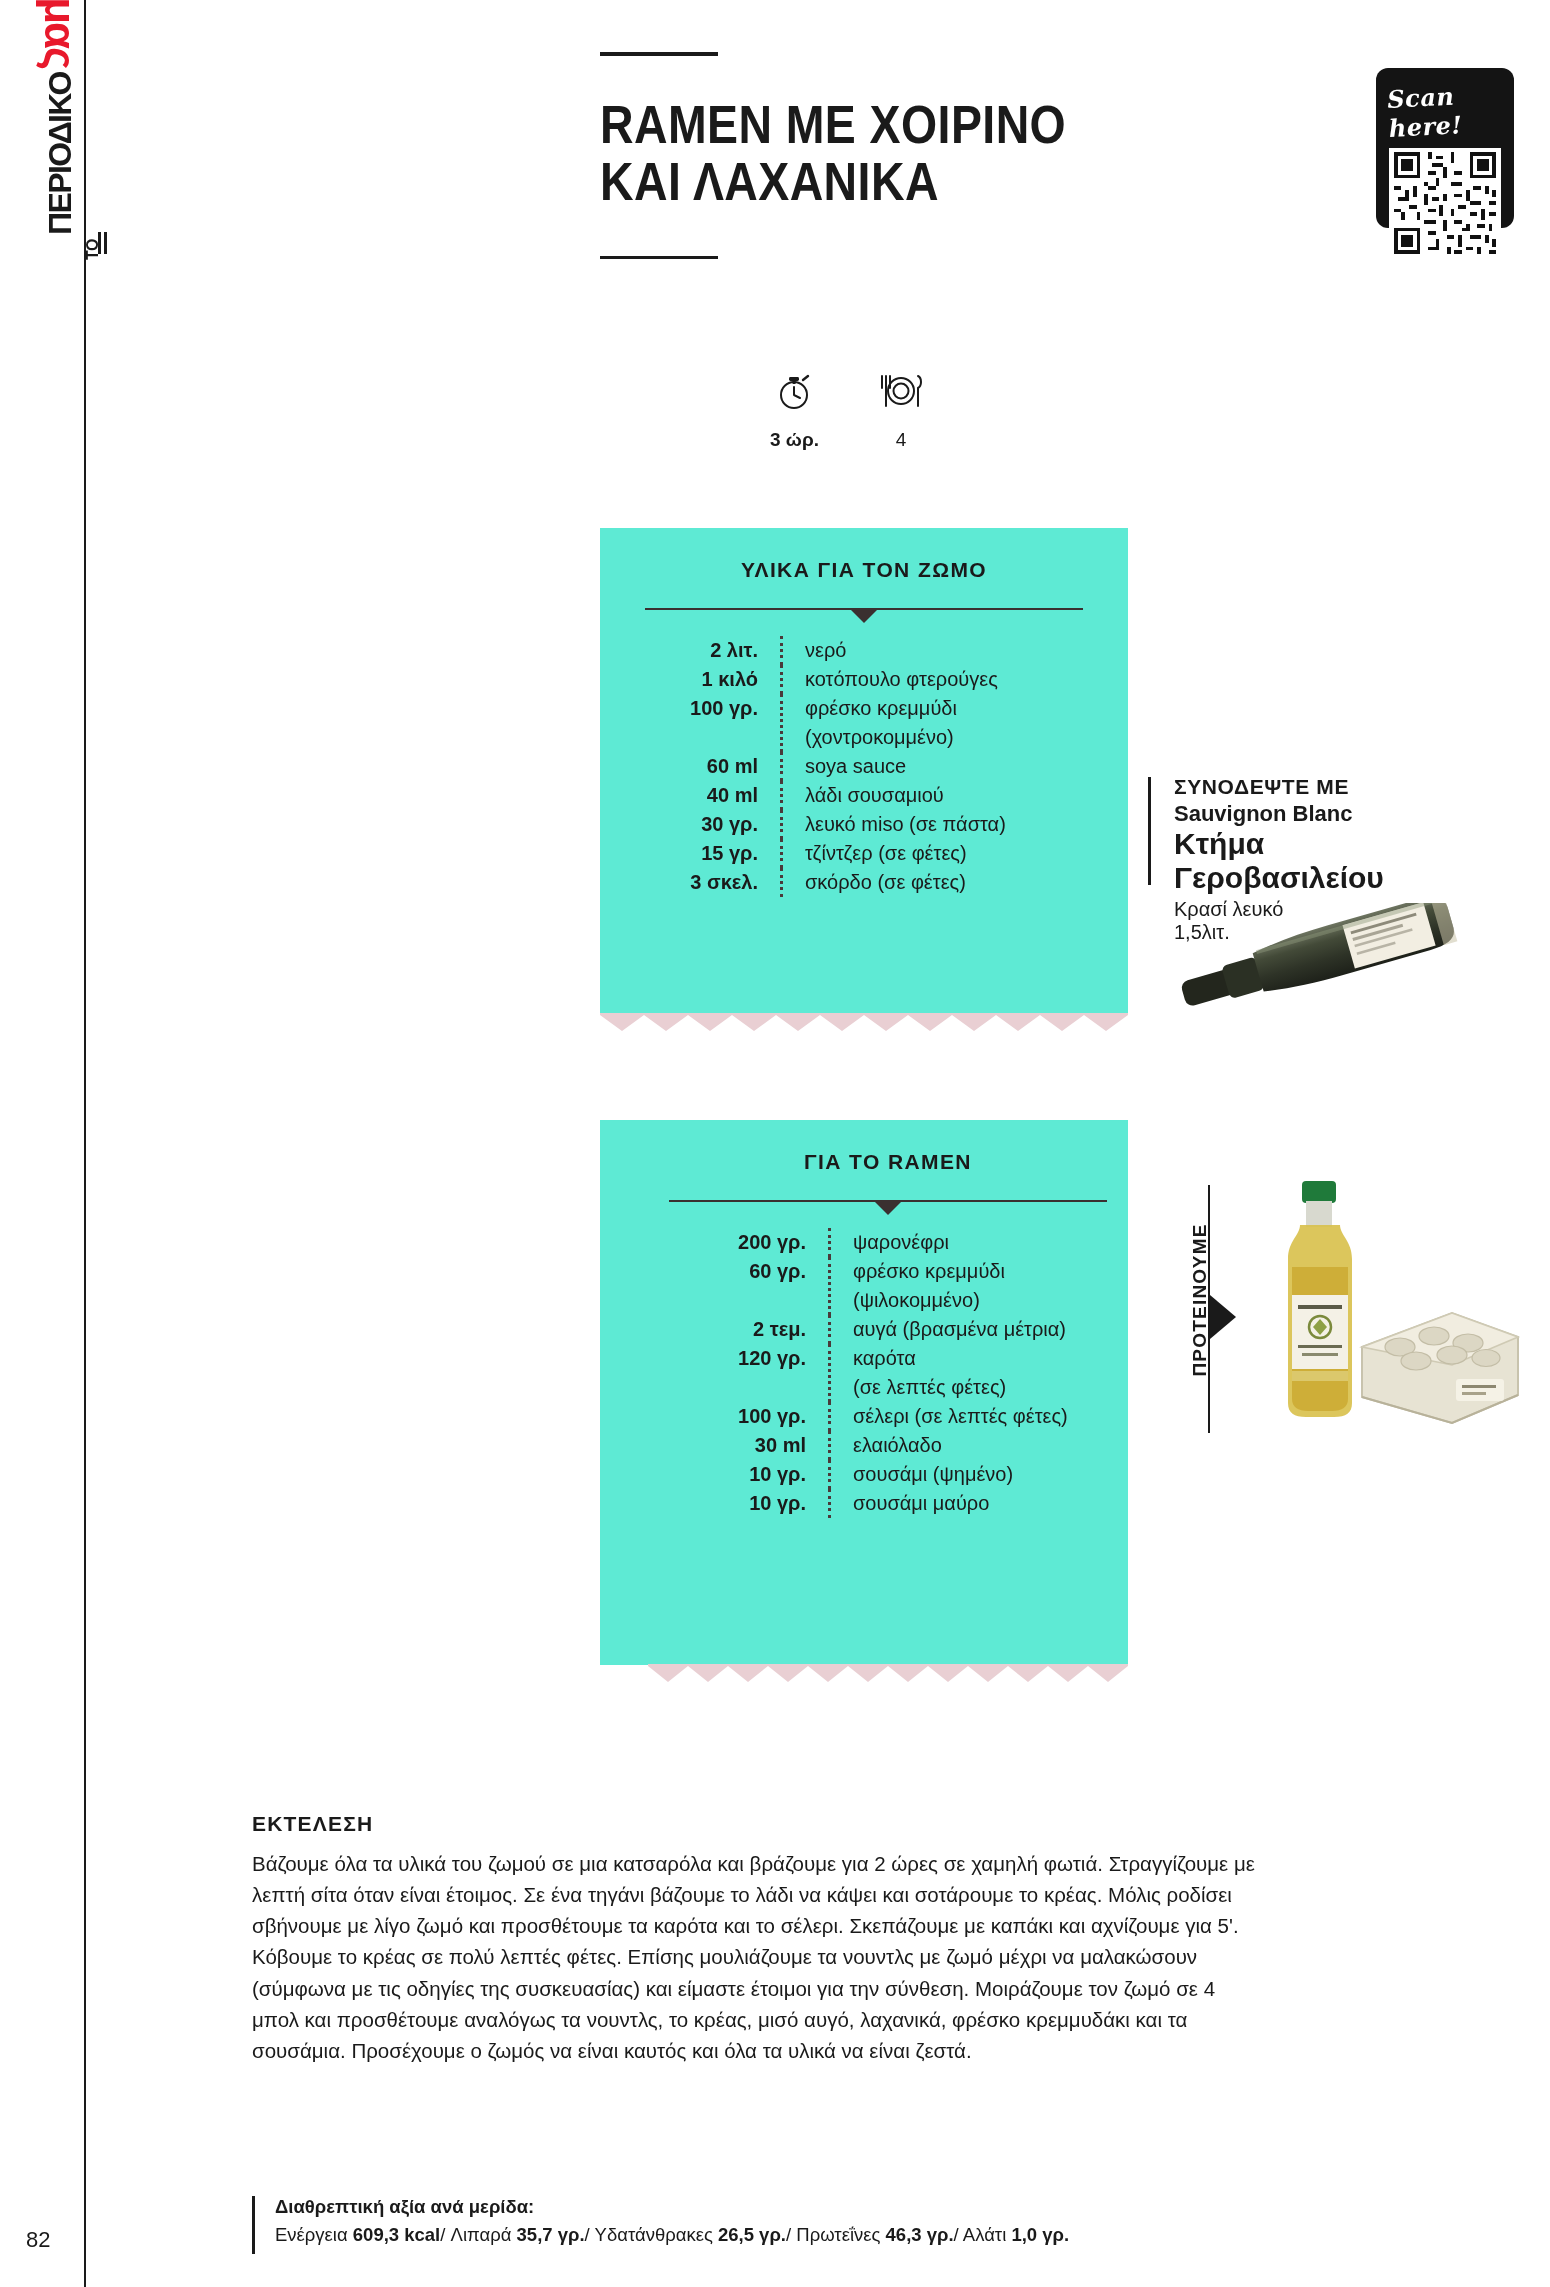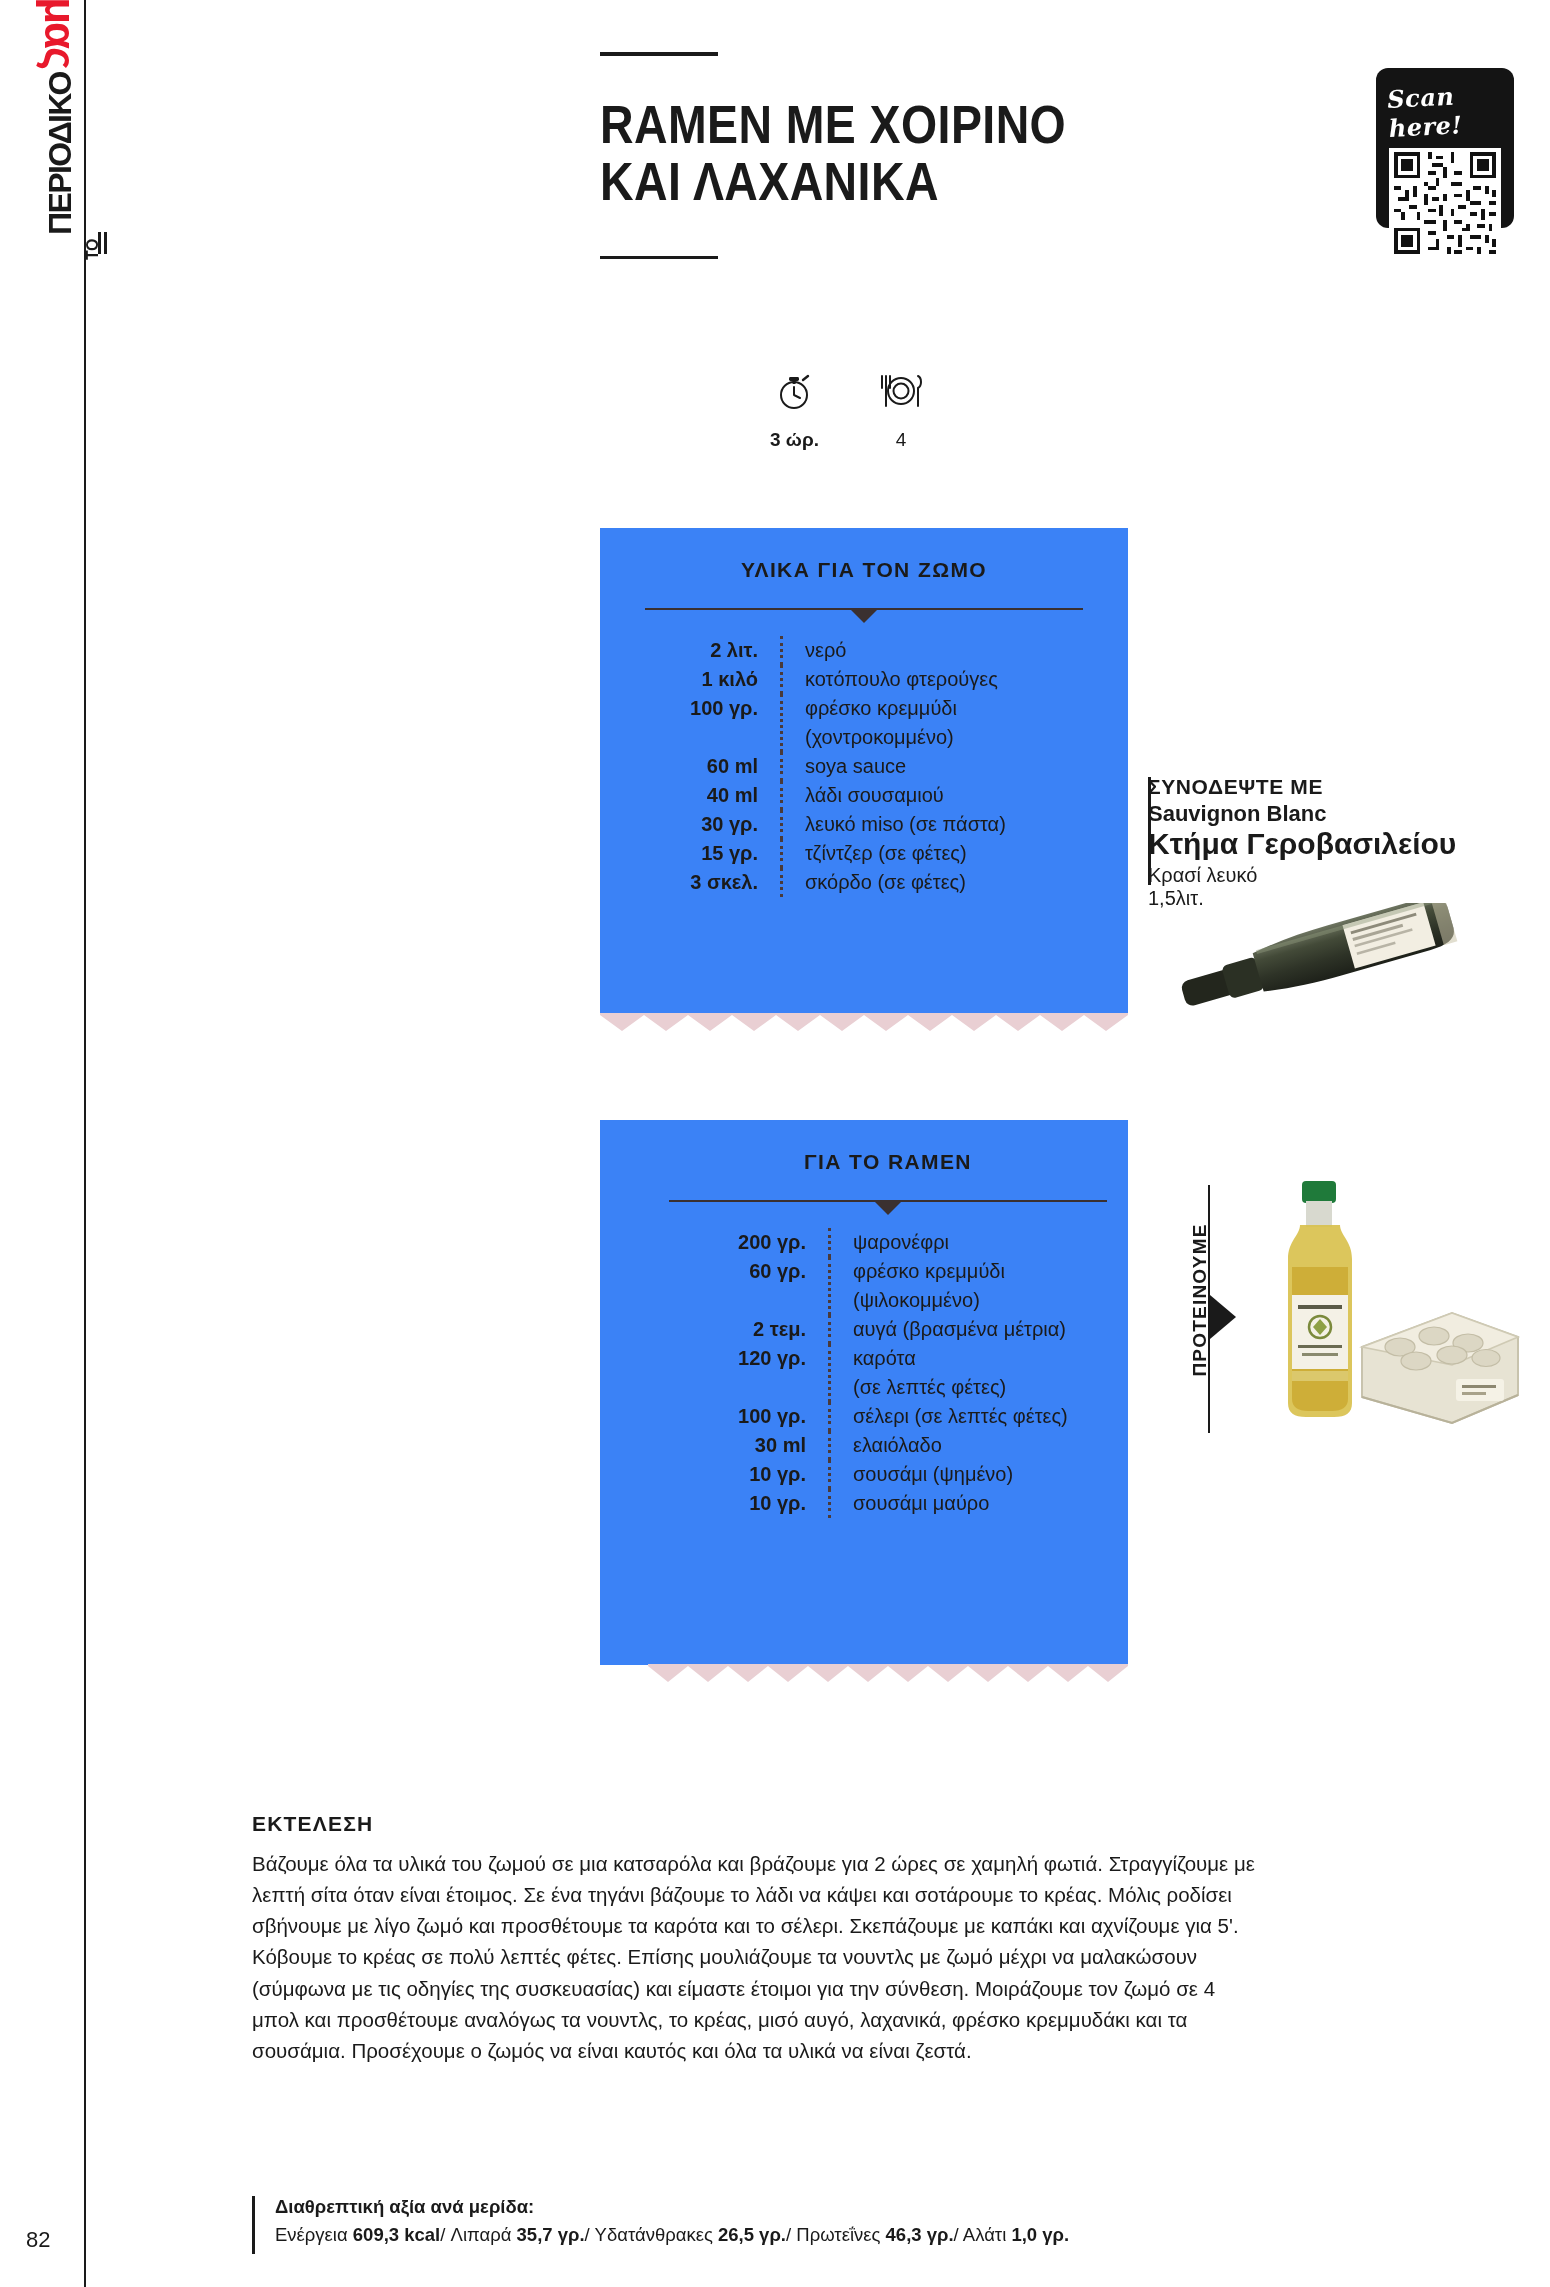--- a/index.html
+++ b/index.html
@@ -61,21 +61,21 @@
   }
   .scan-here {
     color: #fff; font-family: "DejaVu Serif", serif; font-style: italic;
     font-size: 24px; font-weight: 700; letter-spacing: 0.5px;
     transform: rotate(-3deg); margin: 4px 0 8px;
   }
   .qr-img { width: 112px; height: 110px; background: #fff; }
 
   
   .card {
-    position: absolute; background: #3b82f6;
+    position: absolute; background: #5eead4;
   }
   .card-inner { position: relative; width: 100%; height: 100%; }
   .card-title {
     text-align: center; font-size: 21px; font-weight: 700; letter-spacing: 1.4px;
     padding-top: 30px;
   }
   .card-div { width: 438px; height: 2px; background: #3a3030; margin: 26px auto 0; position: relative; }
   .card-div::after {
     content: ""; position: absolute; left: 50%; top: 2px; transform: translateX(-50%);
     border-left: 13px solid transparent; border-right: 13px solid transparent;
@@ -90,21 +90,21 @@
   .ing-sep { width: 0; border-left: 3px dotted #4a3a3a; align-self: stretch; min-height: 29px; }
   .ing-name {
     padding-left: 22px; font-size: 20px; font-weight: 400; line-height: 29px;
   }
   .ing-name .sub { display: block; }
   .zigzag { position: absolute; left: 0; bottom: -17px; width: 100%; height: 18px; }
 
   
   .pairing { position: absolute; left: 1148px; top: 775px; width: 330px; }
   .pairing-bar { position: absolute; left: 0; top: 2px; width: 3px; height: 108px; background: #1a1a1a; }
-  .pairing-body { }
+  .pairing-body { padding-left: 26px; }
   .pairing-kicker { font-size: 21px; font-weight: 700; letter-spacing: 0.6px; }
   .pairing-l1 { font-size: 22px; font-weight: 700; margin-top: 2px; }
   .pairing-l2 { font-size: 30px; font-weight: 700; }
   .pairing-l3 { font-size: 20px; font-weight: 400; margin-top: 3px; }
   .pairing-l4 { font-size: 20px; font-weight: 400; }
   .bottle { position: absolute; left: 14px; top: 128px; width: 316px; height: 110px; }
 
   
   .suggest { position: absolute; left: 1160px; top: 1185px; width: 360px; height: 260px; }
   .suggest-line { position: absolute; left: 48px; top: 0; width: 2px; height: 248px; background: #1a1a1a; }

